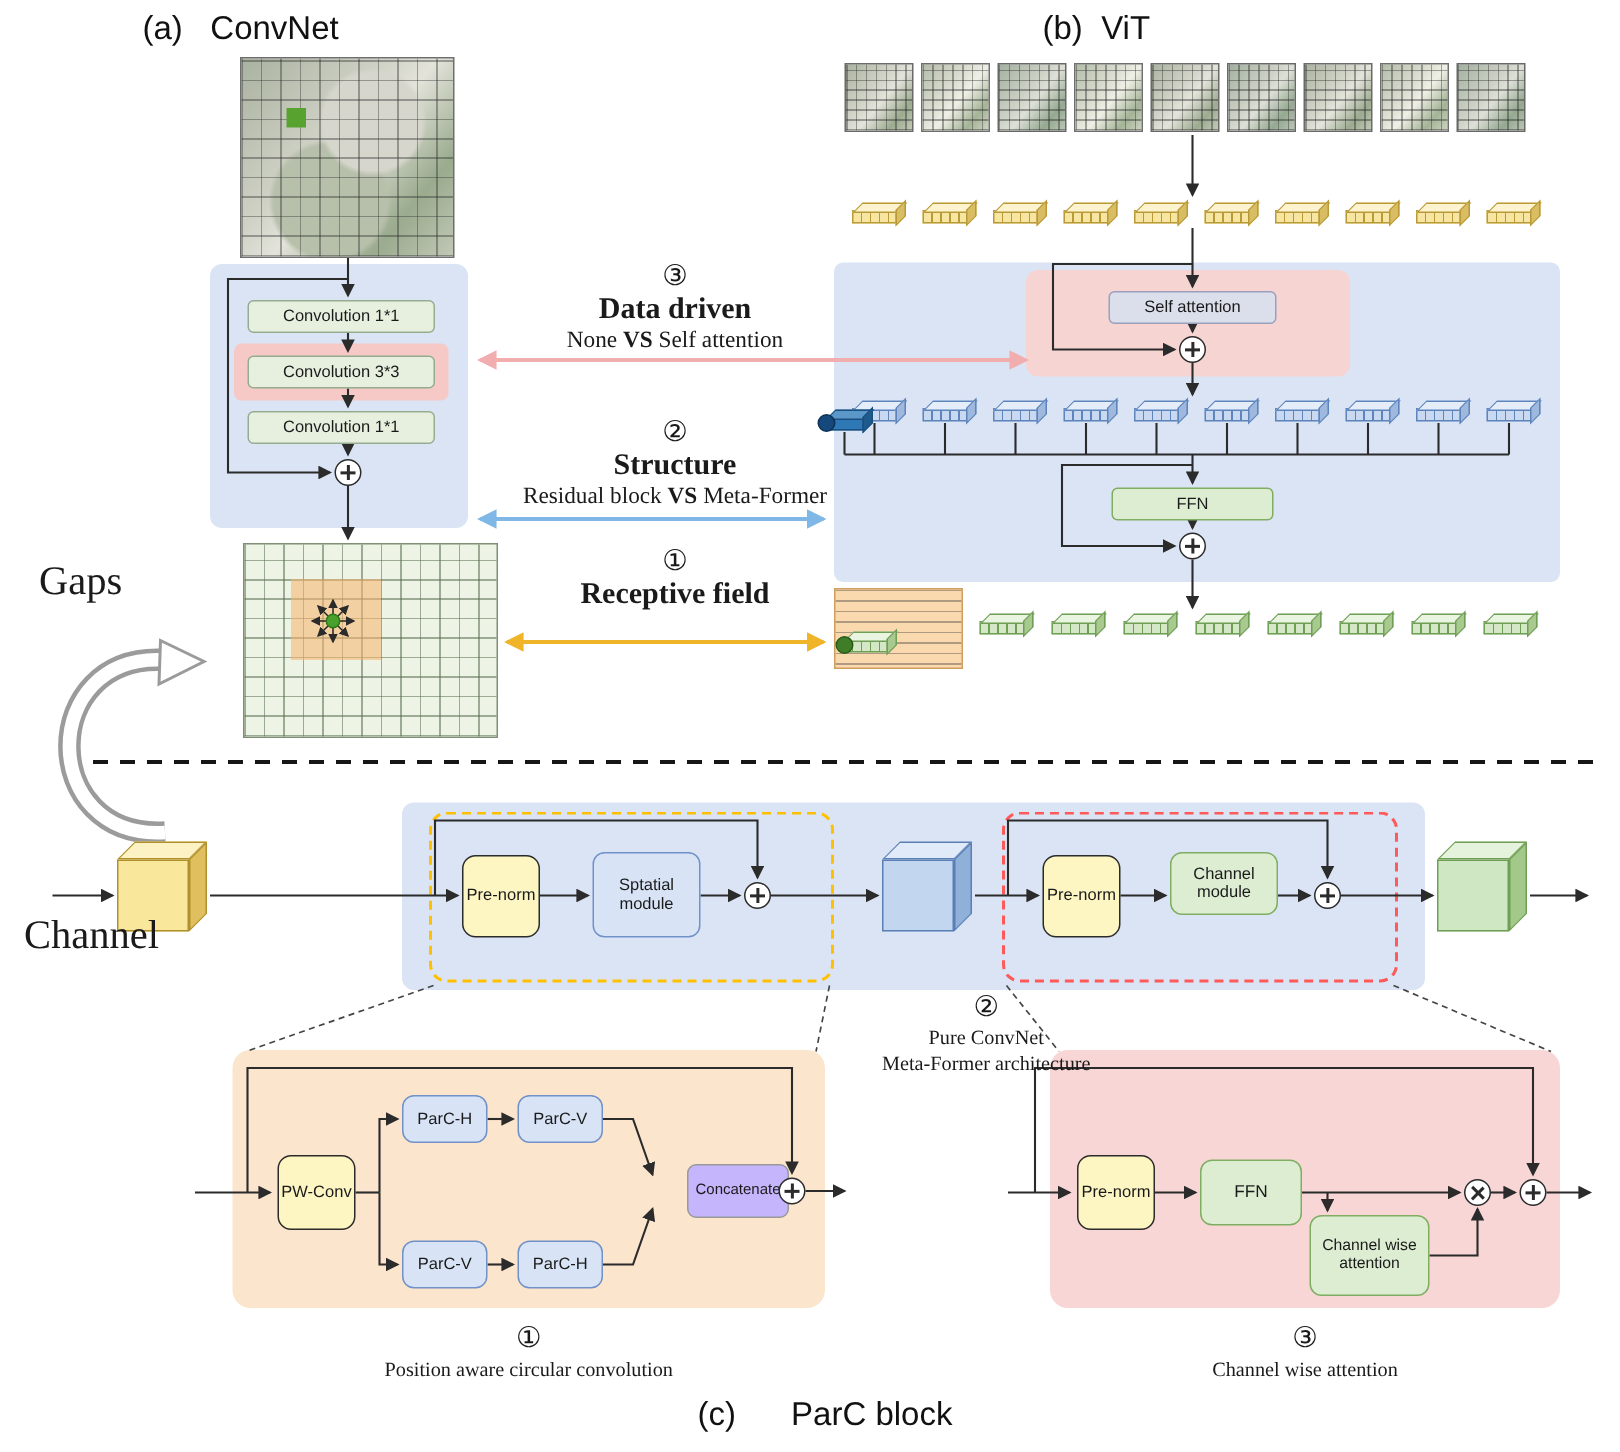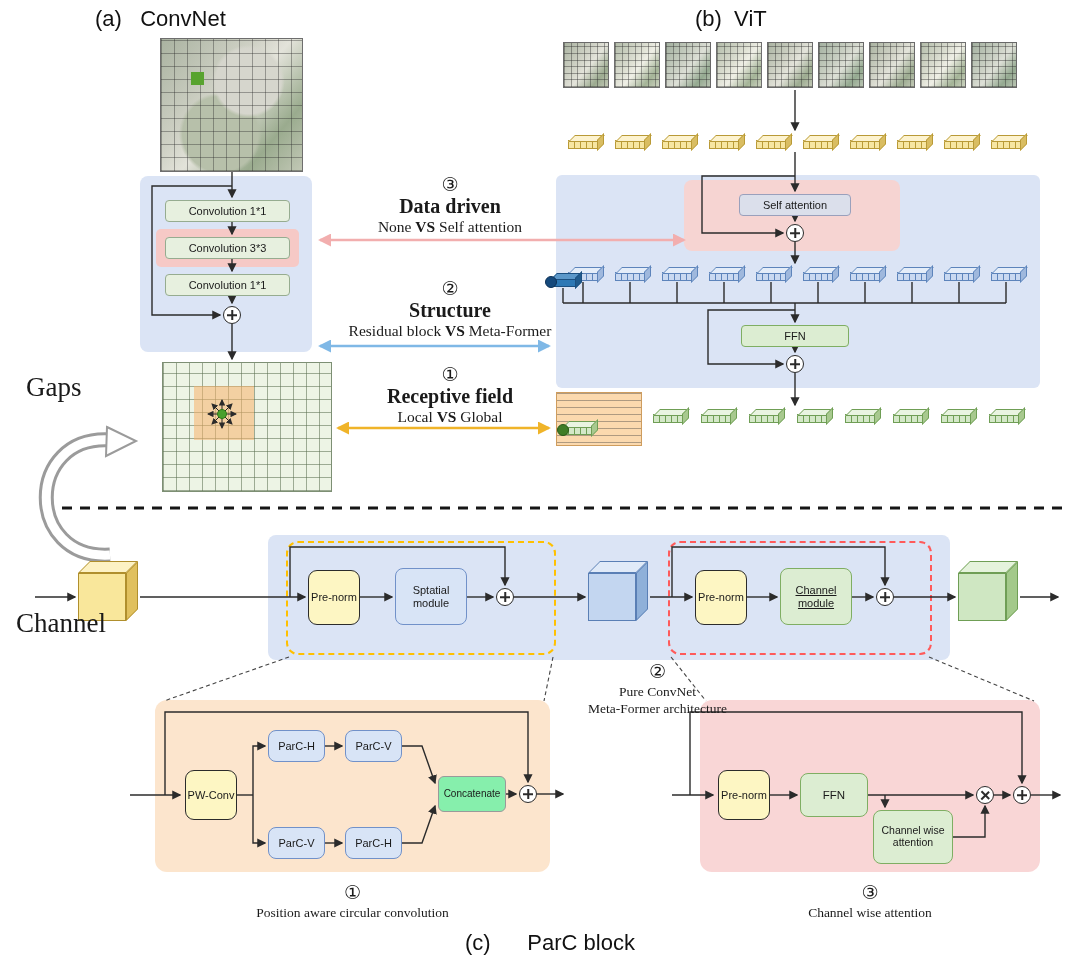--- a/index.html
+++ b/index.html
@@ -25,21 +25,21 @@
   .d-yellow { border: 2px dashed #ffc000; }
   .d-red    { border: 2px dashed #ff5a5a; }
 
   
   .box { position: absolute; display: flex; align-items: center; justify-content: center;
          text-align: center; line-height: 1.13; z-index: 10; font-size: 11px; }
   .green-box  { background: #e7f0df; border: 1px solid #96ac90; border-radius: 4px; }
   .blue-box   { background: #d8e4f6; border: 1.3px solid #7191c9; border-radius: 8px; }
   .yellow-box { background: #fdf6c3; border: 1.6px solid #2b2b2b; border-radius: 9px; }
   .greenm-box { background: #dcedd2; border: 1.3px solid #7fae63; border-radius: 8px; }
-  .gray-box   { background: #86efac; border: 1px solid #9a9a9a; border-radius: 6px; font-size: 10px; }
+  .gray-box   { background: #c4b5fd; border: 1px solid #9a9a9a; border-radius: 6px; font-size: 10px; margin-left: 20px; }
   .attn-box   { background: #dbdfeb; border: 1px solid #9aa0bc; border-radius: 4px; }
 
   
   .koala { position: absolute; left: 160px; top: 38px; width: 143px; height: 134px; z-index: 4;
     border: 1px solid #6e6e6e;
     background-image:
       repeating-linear-gradient(0deg, rgba(40,40,40,.38) 0 1px, transparent 1px 13px),
       repeating-linear-gradient(90deg, rgba(40,40,40,.38) 0 1px, transparent 1px 13px),
       radial-gradient(circle at 62% 32%, #d6d6cd 0 26%, transparent 29%),
       radial-gradient(circle at 42% 72%, #b7c0aa 0 30%, transparent 33%),
@@ -269,25 +269,20 @@
     <div class="gsub">
       <span>Residual block</span>
       <span class="vs">VS</span>
       <span>Meta-Former</span>
     </div>
   </div>
 
   <div class="gap-note" style="left:320px; top:362px;">
     <div class="gnum">①</div>
     <div class="gtitle">Receptive field</div>
-    <div class="gsub">
-      <span>Local</span>
-      <span class="vs">VS</span>
-      <span>Global</span>
-    </div>
   </div>
 
   <div class="patch-row">
     <div class="patch"></div>
     <div class="patch"></div>
     <div class="patch"></div>
     <div class="patch"></div>
     <div class="patch"></div>
     <div class="patch"></div>
     <div class="patch"></div>
@@ -365,21 +360,21 @@
     <div class="top"></div>
     <div class="side"></div>
     <div class="front"></div>
   </div>
 
   <div class="box yellow-box" style="left:308px; top:570px; width:52px; height:55px;">Pre-norm</div>
   <div class="box blue-box" style="left:395px; top:568px; width:72px; height:57px;">Sptatial module</div>
   <div class="op op-plus" style="left:496px; top:588px;"></div>
 
   <div class="box yellow-box" style="left:695px; top:570px; width:52px; height:55px;">Pre-norm</div>
-  <div class="box greenm-box" style="left:780px; top:568px; width:72px; height:57px;text-decoration:underline;">Channel module</div>
+  <div class="box greenm-box" style="left:780px; top:568px; width:72px; height:42px;">Channel module</div>
   <div class="op op-plus" style="left:876px; top:588px;"></div>
 
   <div class="note2">
     <div class="gnum">②</div>
     <div class="nline">Pure ConvNet</div>
     <div class="nline">Meta-Former architecture</div>
   </div>
 
   <div class="panel p-orange" style="left:155px; top:700px; width:395px; height:172px;"></div>
   <div class="box yellow-box" style="left:185px; top:770px; width:52px; height:50px;">PW-Conv</div>

